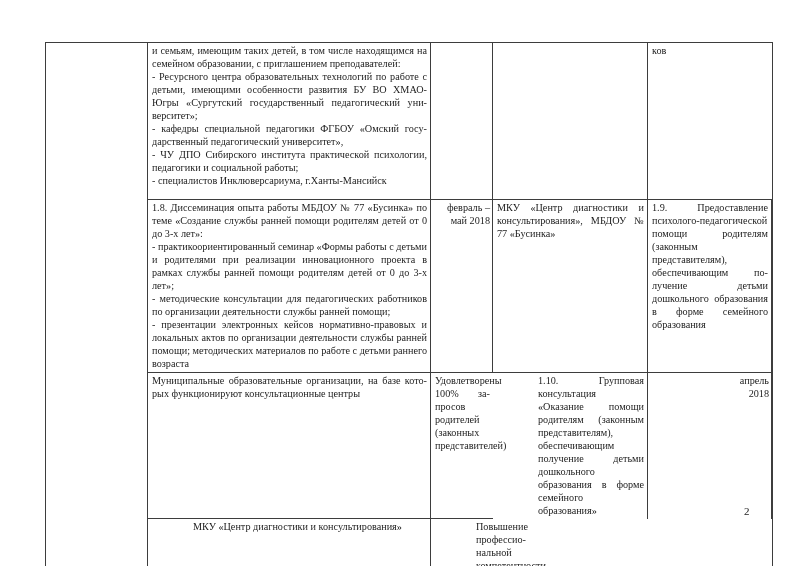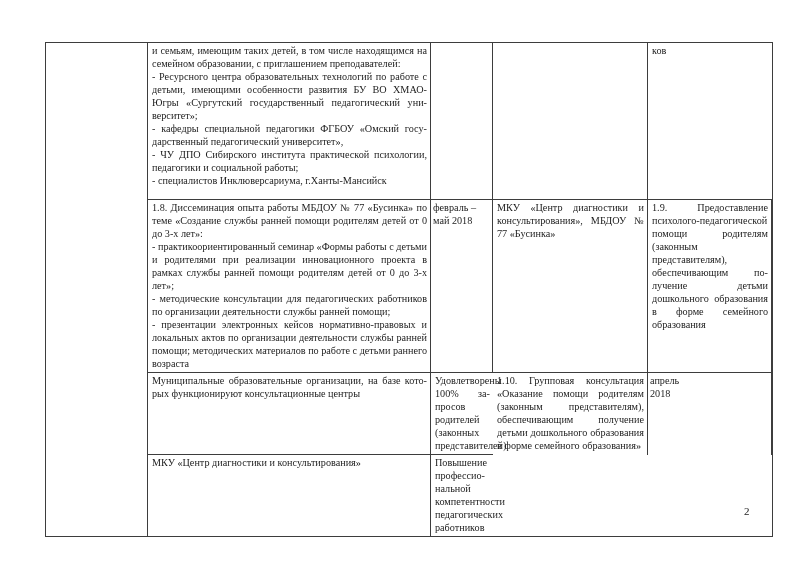--- a/index.html
+++ b/index.html
@@ -35,23 +35,23 @@
     text-align: justify;
     white-space: pre-wrap;
     hyphens: manual;
   }
   .cell--span-col {
     grid-column: 1;
     grid-row: 1 / span 4;
     border-bottom: none;
   }
   .cell--last-col { border-right: none; }
-  .cell--last-row { border-bottom: none; }
+  .cell--last-row { border-bottom: none; margin-left: 41px; }
   .cell--date {
-    text-align: left;
+    text-align: right;
     padding-left: 2px;
     padding-right: 2px;
   }
   .page-number {
     position: absolute;
     left: 744px;
     top: 504px;
     font-size: 11px;
     line-height: 14px;
     color: #1c1c1c;

